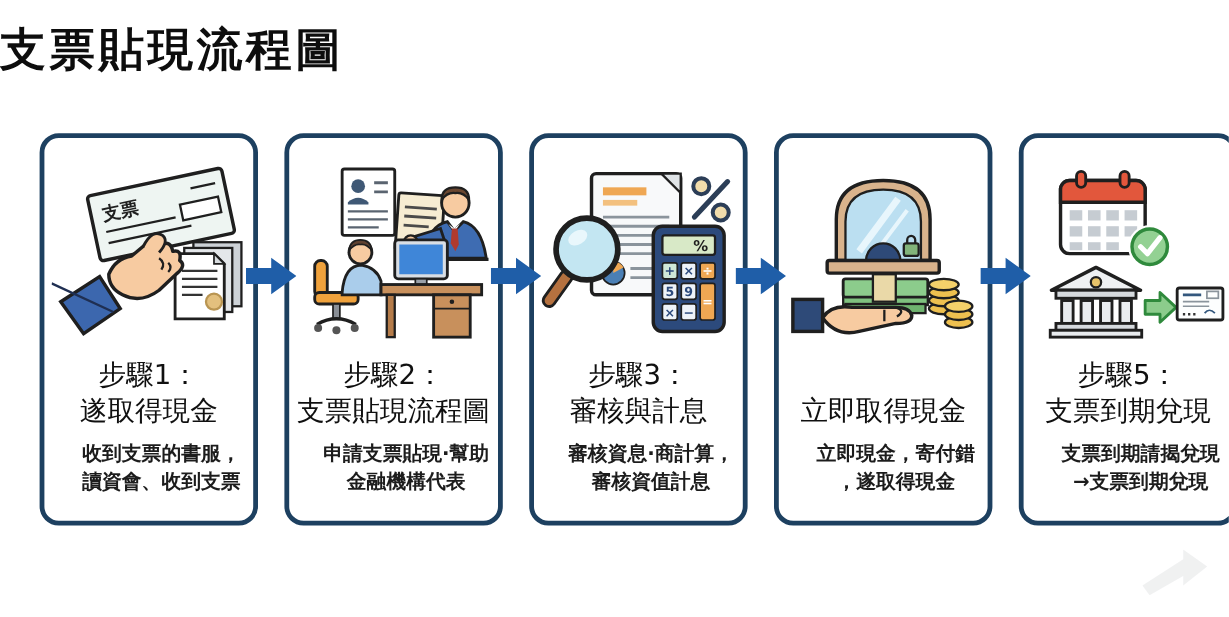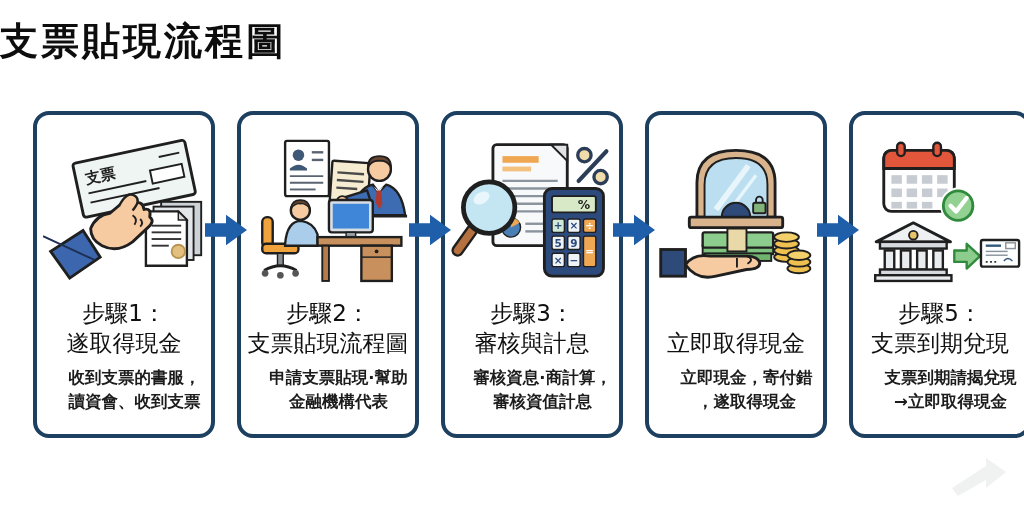--- a/index.html
+++ b/index.html
@@ -377,21 +377,21 @@
           <line x1="133" y1="133" x2="146" y2="133" stroke="#333" stroke-width="2" stroke-dasharray="2,2.5"></line>
         </g>
       </svg>
     </div>
     <h2 class="step-heading">
       <span>步驟5：</span><br>
       <span>支票到期兌現</span>
     </h2>
     <p class="step-body">
       <span>支票到期請揭兌現</span><br>
-      <span>→立即取得現金</span>
+      <span>→支票到期兌現</span>
     </p>
   </section>
 
 </div>
 
 <svg class="watermark" viewBox="0 0 54 38">
   <polygon points="0,30 34,8 34,0 54,14 34,30 34,22 6,38" fill="#8a8f96"></polygon>
 </svg>
 
 </body></html>

